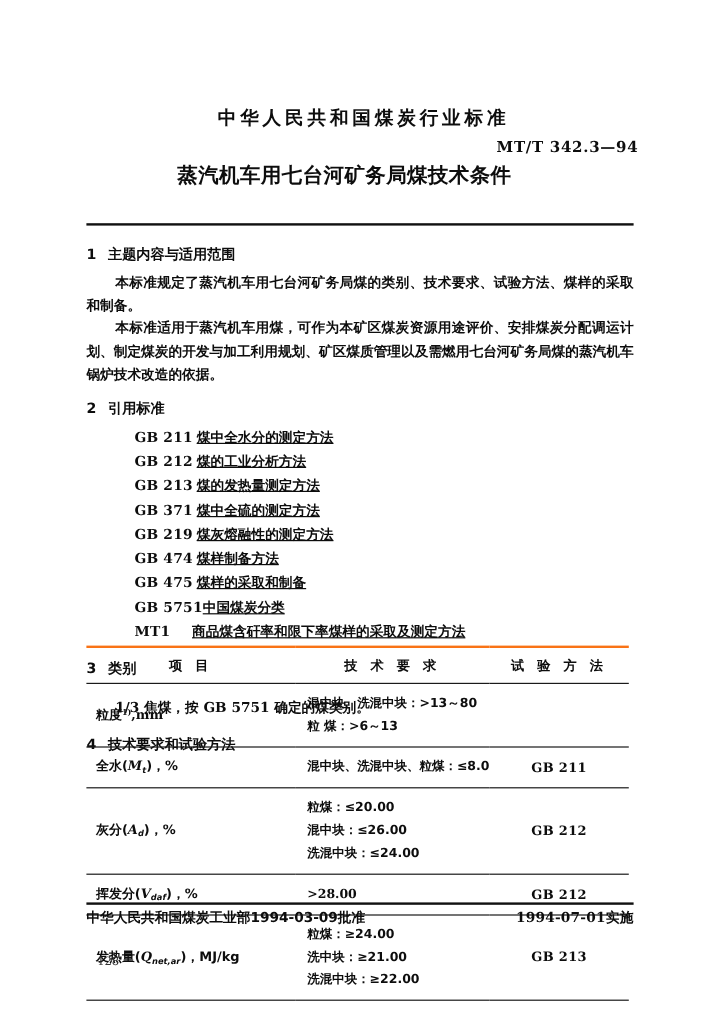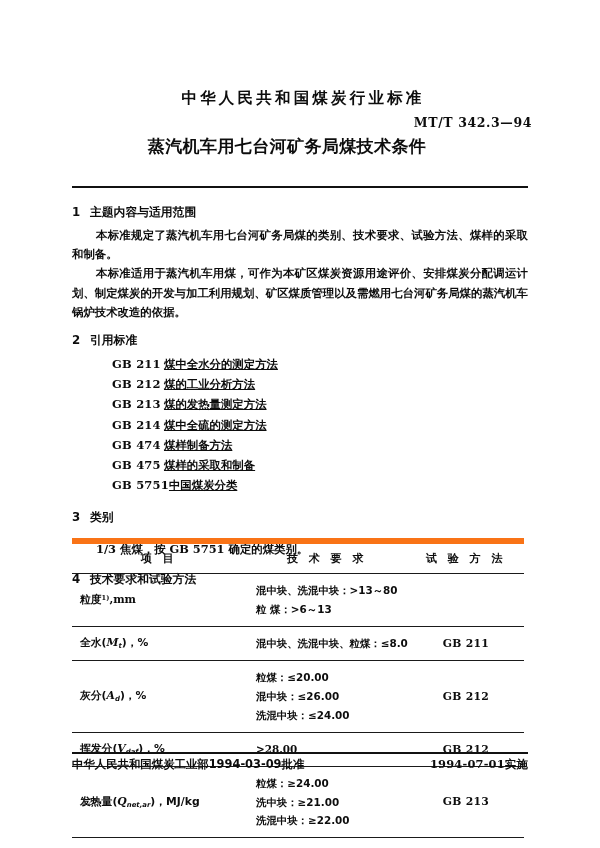--- a/index.html
+++ b/index.html
@@ -142,21 +142,21 @@
     border-collapse: collapse;
     font-size: 10.6px;
   }
   table.spec td, table.spec th {
     border: 0;
     padding: 0;
     vertical-align: middle;
     text-align: left;
   }
   .rowline { border-top: 1.1px solid #1a1a1a; }
-  .rowline-thick { border-top: 6px solid #f97316; }
+  .rowline-thick { border-top: 2px solid #f97316; }
   .c1 { width: 176px; padding-left: 8px !important; }
   .c2 { width: 140px; padding-left: 10px !important;
         border-left: 1.1px solid #1a1a1a; }
   .c3 { width: 136px; border-left: 1.1px solid #1a1a1a;
         text-align: center !important; }
   .hdr-cell {
     font-family: "DejaVu Sans", "Liberation Sans", sans-serif;
     font-weight: bold;
     font-size: 11px;
     letter-spacing: 3.5px;
@@ -262,24 +262,26 @@
 
     <div class="gap-sm"></div>
 
     <div class="sec-head">
       <span class="num">2</span><span>引用标准</span>
     </div>
     <ul class="std-list">
       <li><span class="code">GB 211</span><span class="nm">煤中全水分的测定方法</span></li>
       <li><span class="code">GB 212</span><span class="nm">煤的工业分析方法</span></li>
       <li><span class="code">GB 213</span><span class="nm">煤的发热量测定方法</span></li>
-      <li><span class="code">GB 214</span><span class="nm">煤中全硫的测定方法</span></li>
+      <li><span class="code">GB 371</span><span class="nm">煤中全硫的测定方法</span></li>
+      <li><span class="code">GB 219</span><span class="nm">煤灰熔融性的测定方法</span></li>
       <li><span class="code">GB 474</span><span class="nm">煤样制备方法</span></li>
       <li><span class="code">GB 475</span><span class="nm">煤样的采取和制备</span></li>
       <li><span class="code">GB 5751</span><span class="nm">中国煤炭分类</span></li>
+      <li><span class="code wide">MT1</span><span class="nm">商品煤含矸率和限下率煤样的采取及测定方法</span></li>
     </ul>
 
     <div class="gap-md"></div>
 
     <div class="sec-head">
       <span class="num">3</span><span>类别</span>
     </div>
     <div class="gap-sm"></div>
     <p class="clause"><span class="lat">1/3</span> <span>焦煤，按</span> <span class="lat">GB 5751</span> <span>确定的煤类别。</span></p>
 

